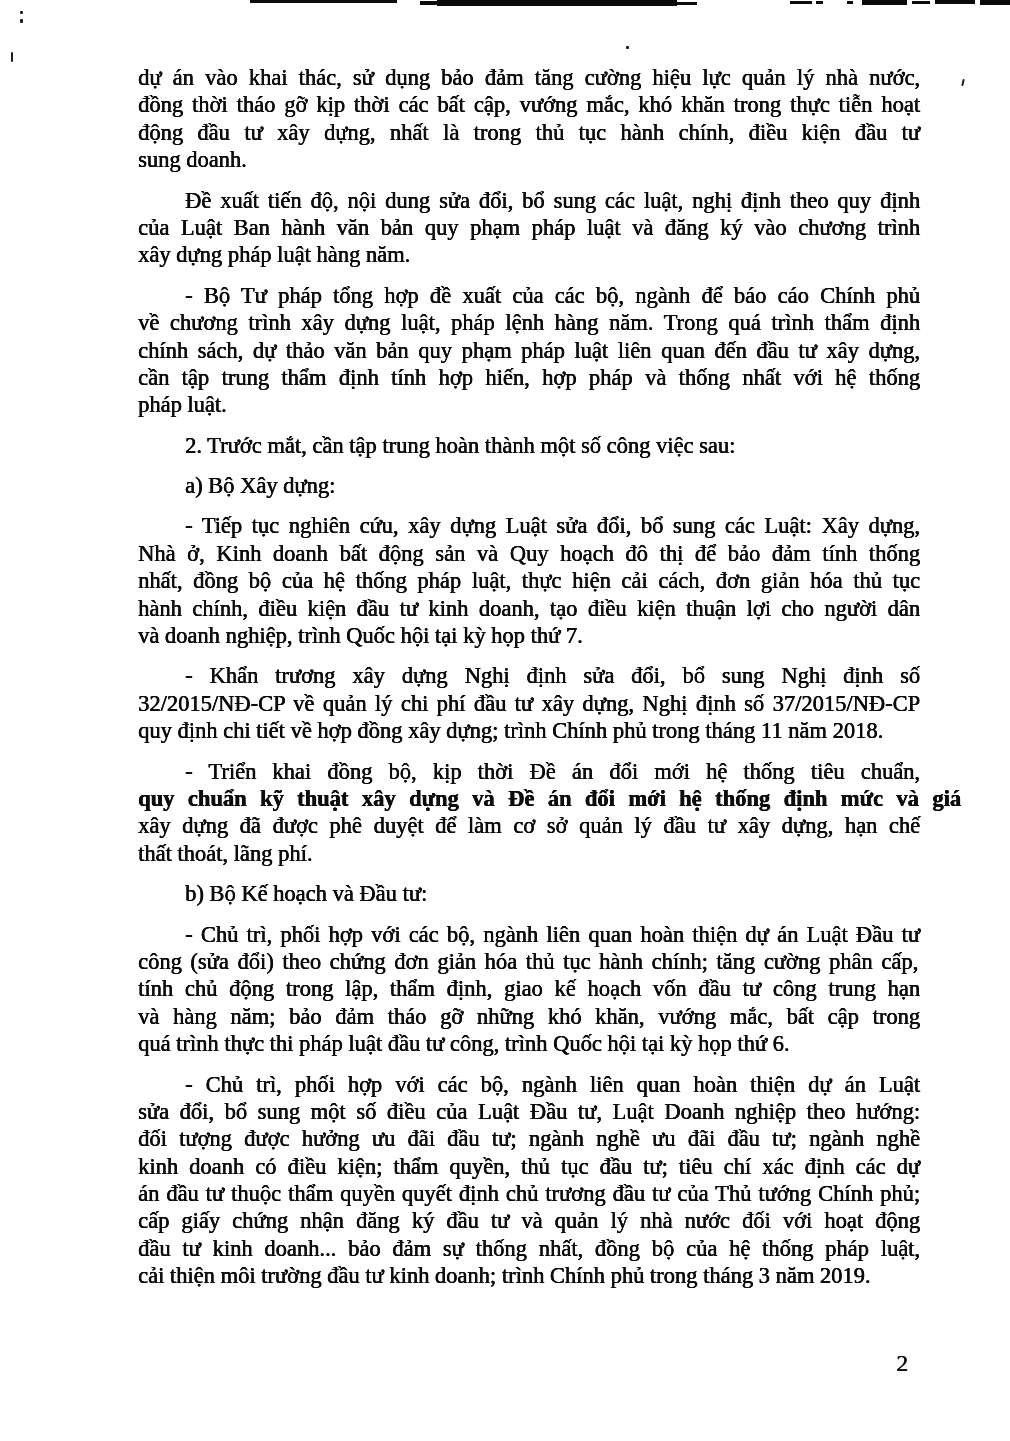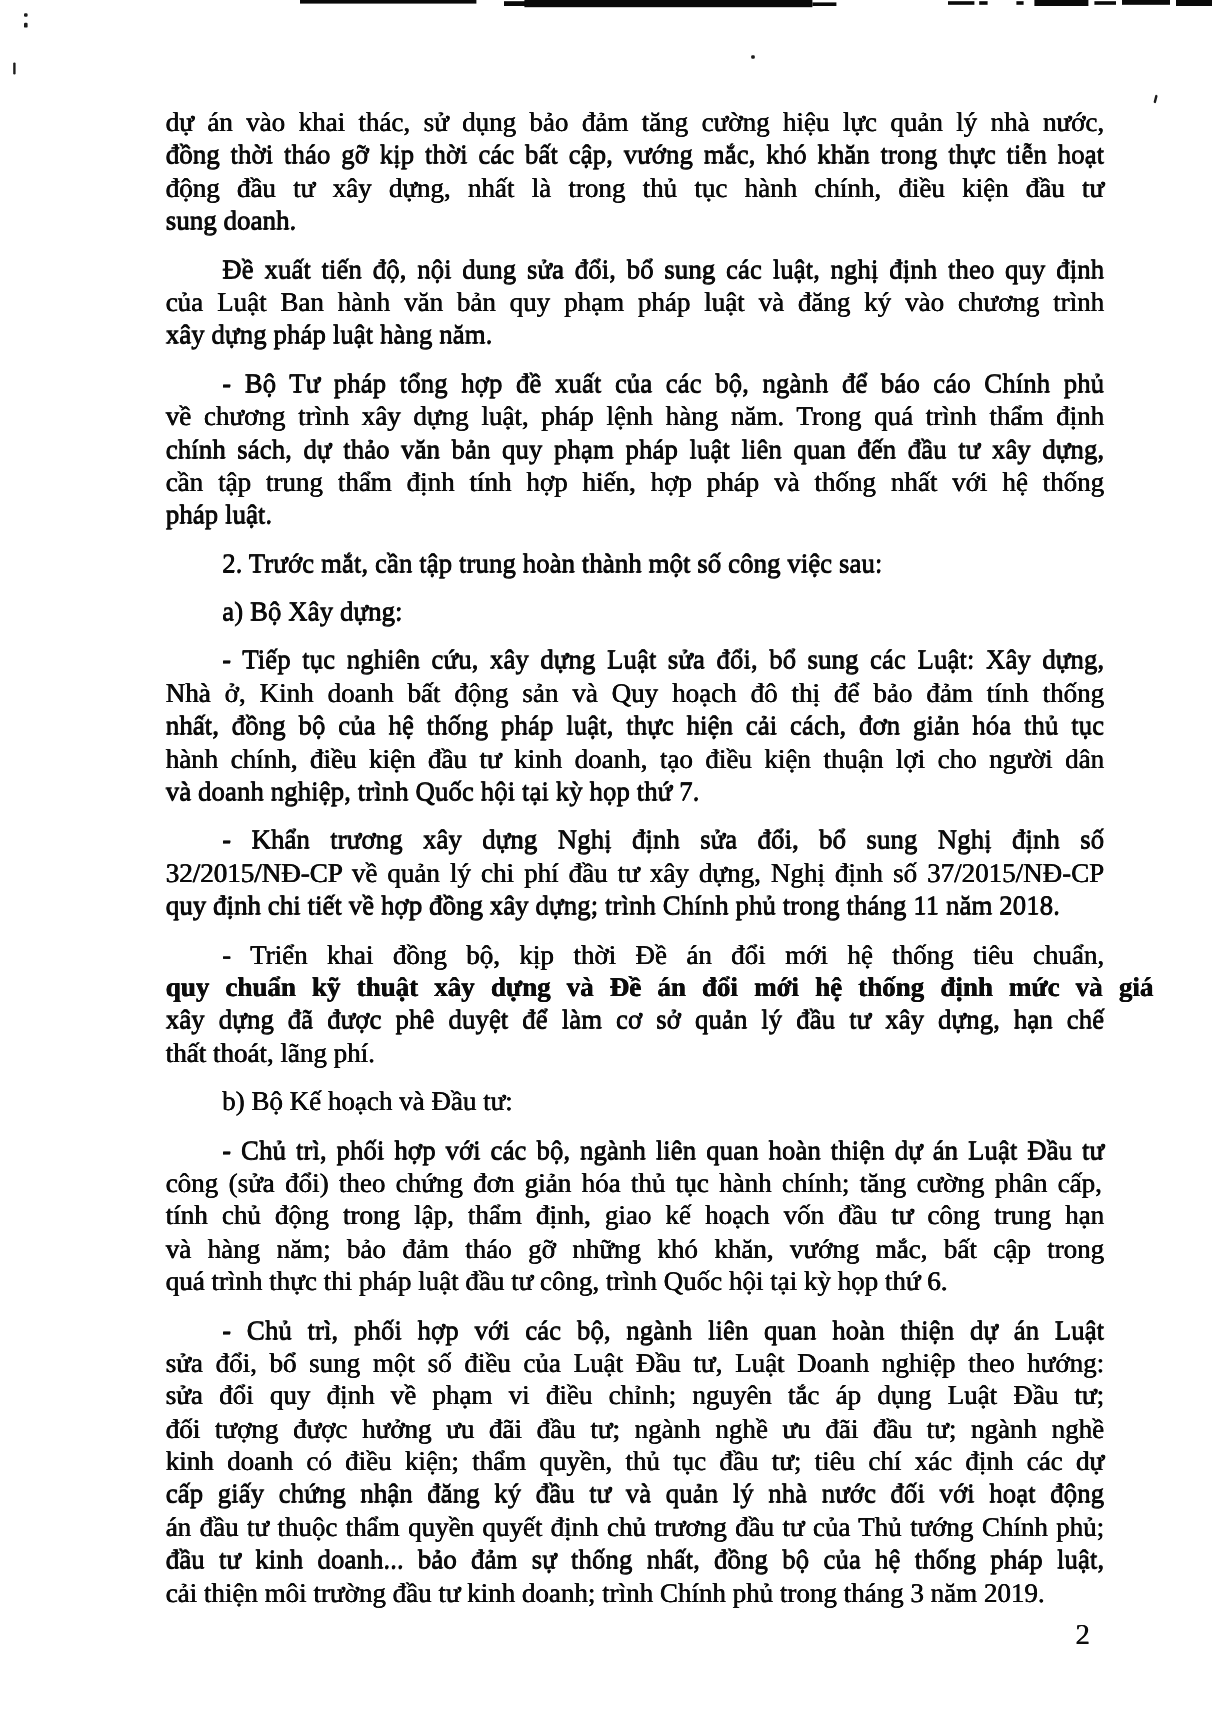--- a/index.html
+++ b/index.html
@@ -6,21 +6,21 @@
   body {
     width: 1010px; height: 1441px;
     background: #ffffff;
     position: relative;
     overflow: hidden;
     font-family: "Liberation Serif", "DejaVu Serif", serif;
     color: #0c0c0c;
   }
   .doc {
     position: absolute;
-    left: 138px; top: 88px;
+    left: 138px; top: 64px;
     width: 782px;
   }
   .para { margin: 0 0 13px 0; }
   .line {
     white-space: nowrap;
     height: 27.4px;
     line-height: 27.4px;
     font-size: 22.5px;
     text-shadow: 0.45px 0 0 currentColor, 0 0.3px 0 currentColor;
     overflow: visible;
@@ -117,24 +117,23 @@
     <div class="line first"><span style="word-spacing: 2.57812px;">- Chủ trì, phối hợp với các bộ, ngành liên quan hoàn thiện dự án Luật Đầu tư</span></div>
     <div class="line"><span style="word-spacing: 2.99271px;">công (sửa đổi) theo chứng đơn giản hóa thủ tục hành chính; tăng cường phân cấp,</span></div>
     <div class="line"><span style="word-spacing: 6.12083px;">tính chủ động trong lập, thẩm định, giao kế hoạch vốn đầu tư công trung hạn</span></div>
     <div class="line"><span style="word-spacing: 8.05134px;">và hàng năm; bảo đảm tháo gỡ những khó khăn, vướng mắc, bất cập trong</span></div>
     <div class="line last"><span>quá trình thực thi pháp luật đầu tư công, trình Quốc hội tại kỳ họp thứ 6.</span></div>
   </div>
 
   <div class="para">
     <div class="line first"><span style="word-spacing: 7.40104px;">- Chủ trì, phối hợp với các bộ, ngành liên quan hoàn thiện dự án Luật</span></div>
     <div class="line"><span style="word-spacing: 4.95px;">sửa đổi, bổ sung một số điều của Luật Đầu tư, Luật Doanh nghiệp theo hướng:</span></div>
-    <div class="line"><span style="word-spacing: 7.89062px;">sửa đổi quy định về phạm vi điều chỉnh; nguyên tắc áp dụng Luật Đầu tư;</span></div>
     <div class="line"><span style="word-spacing: 6.61146px;">đối tượng được hưởng ưu đãi đầu tư; ngành nghề ưu đãi đầu tư; ngành nghề</span></div>
     <div class="line"><span style="word-spacing: 5.44727px; text-align: center;">kinh doanh có điều kiện; thẩm quyền, thủ tục đầu tư; tiêu chí xác định các dự</span></div>
+    <div class="line"><span style="word-spacing: 1.3252px;">án đầu tư thuộc thẩm quyền quyết định chủ trương đầu tư của Thủ tướng Chính phủ;</span></div>
     <div class="line"><span style="word-spacing: 6.43848px;">cấp giấy chứng nhận đăng ký đầu tư và quản lý nhà nước đối với hoạt động</span></div>
-    <div class="line"><span style="word-spacing: 1.3252px;">án đầu tư thuộc thẩm quyền quyết định chủ trương đầu tư của Thủ tướng Chính phủ;</span></div>
     <div class="line"><span style="word-spacing: 6.18125px;">đầu tư kinh doanh... bảo đảm sự thống nhất, đồng bộ của hệ thống pháp luật,</span></div>
     <div class="line last"><span>cải thiện môi trường đầu tư kinh doanh; trình Chính phủ trong tháng 3 năm 2019.</span></div>
   </div>
 
 </div>
 
 <div class="page-number">2</div>
 
 </body></html>

